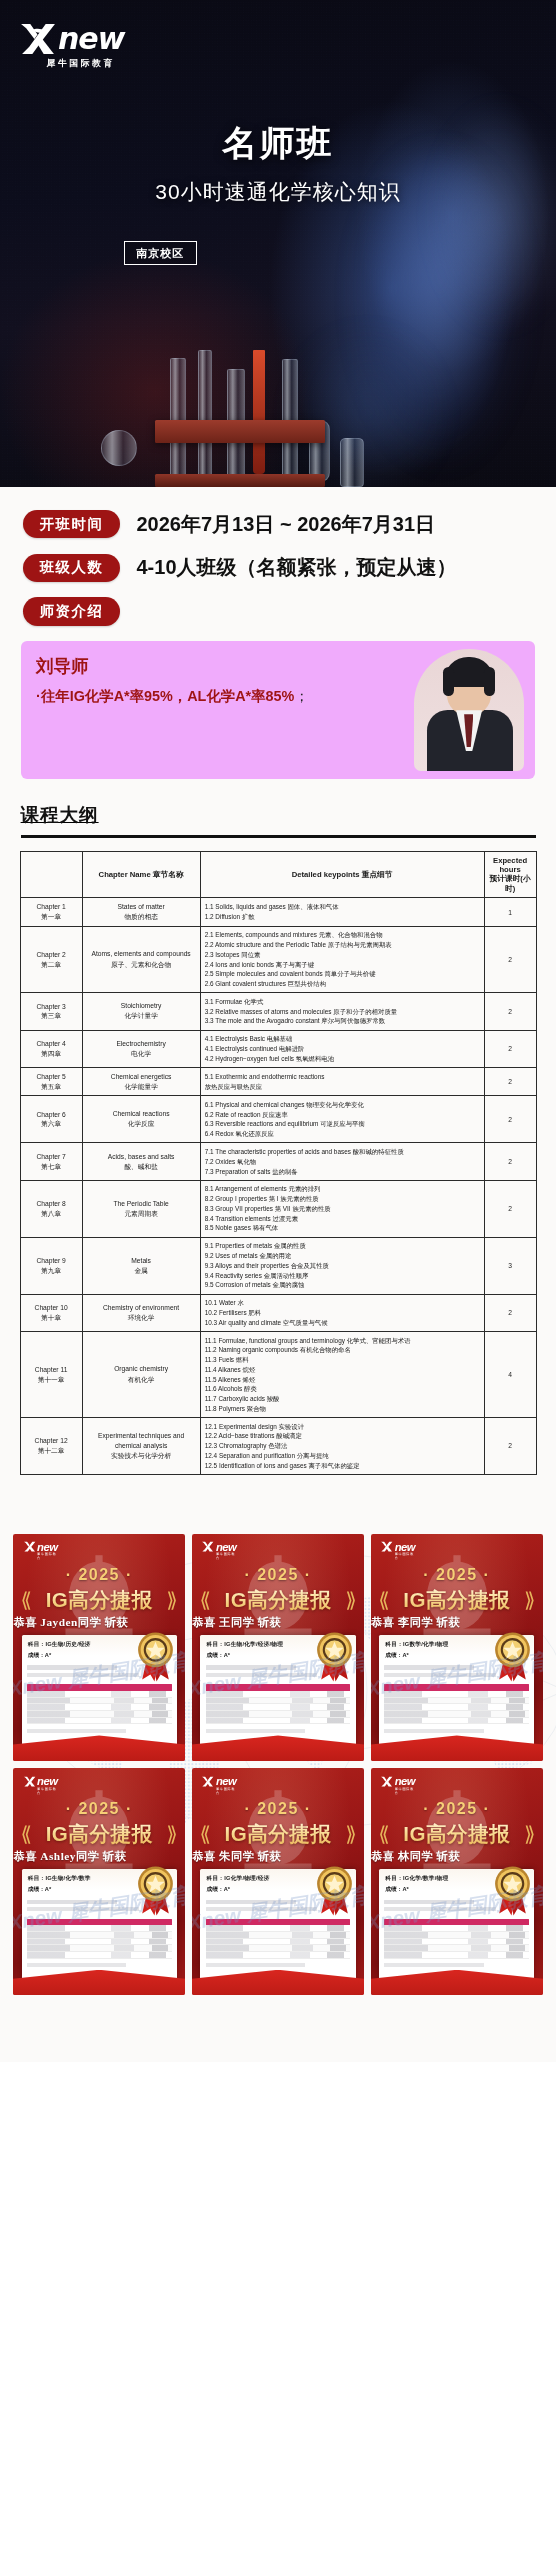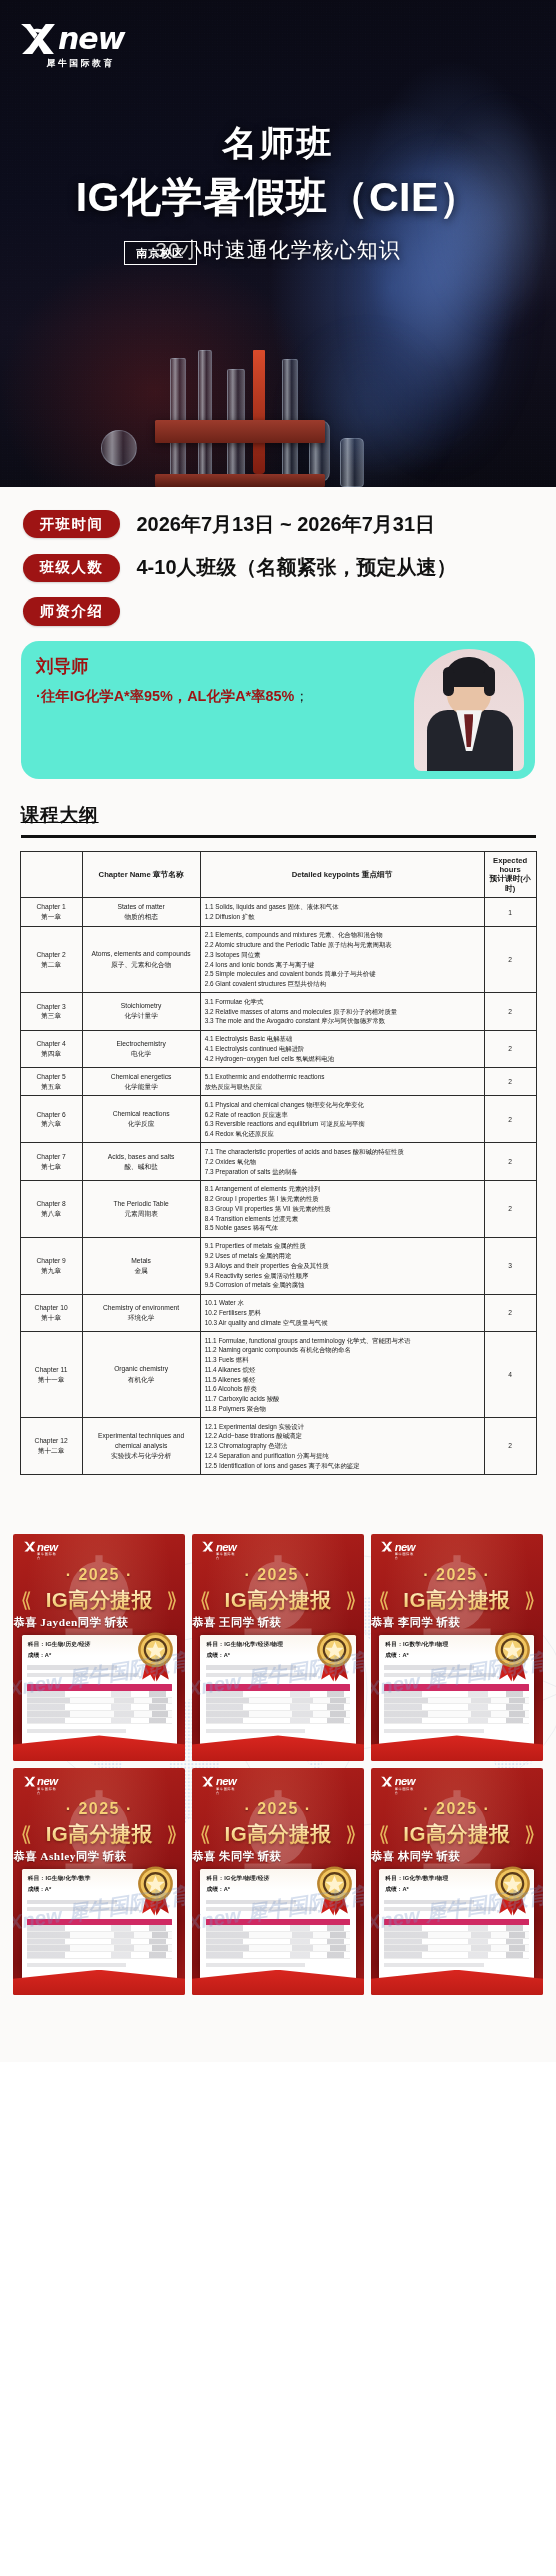--- a/index.html
+++ b/index.html
@@ -90,21 +90,21 @@
   .pill{
     background:#9e1414; color:#fff; font-size:14.4px; font-weight:800;
     border-radius:14.4px; padding:4.6px 11.3px; letter-spacing:1.5px; min-width:97px; text-align:center;
     box-shadow:0 1px 2.1px rgba(0,0,0,.18);
   }
   .infoval{ margin-left:16.5px; font-size:20px; font-weight:800; color:#111; letter-spacing:0px; }
 
   
   .teachwrap{ position:relative; margin:3.1px 20.6px 0 20.6px; }
   .teachcard{
-    position:relative; background:#5eead4; border-radius:18px;
+    position:relative; background:#f0abfc; border-radius:6px;
     padding:13.4px 15.5px 15.5px 15.5px; min-height:138px;
   }
   .tname{ color:#9e1414; font-size:17.5px; font-weight:800; margin-bottom:7.2px; }
   .tline{ font-size:14.4px; line-height:1.42; font-weight:700; color:#9e1414; margin-bottom:2.1px; }
   .tline .dark{ color:#222; font-weight:500; }
   .tphoto{
     position:absolute; right:11.3px; top:8.2px; width:110px; height:122px;
     border-radius:57px 57px 7.2px 7.2px; overflow:hidden;
     background:linear-gradient(180deg,#e9d6d6 0%, #efe0e0 100%);
   }
@@ -247,21 +247,20 @@
             <path d="M26 16 C32 12, 44 12, 50 18 C44 22, 34 22, 26 16 Z" fill="#ffffff"></path>
           </svg>
         </span>
         <span class="logo-new">new</span>
       </div>
       <div class="logo-cn">犀牛国际教育</div>
     </div>
 
     <div class="hero-title-wrap">
       <div class="t1">名师班</div>
-      <div class="t2">IG化学暑假班（CIE）</div>
       <div class="t3">30小时速通化学核心知识</div>
     </div>
 
     <div class="campus">南京校区</div>
   </div>
 </div>
 
 <div class="infoblock">
   <div class="paper"></div>
 

